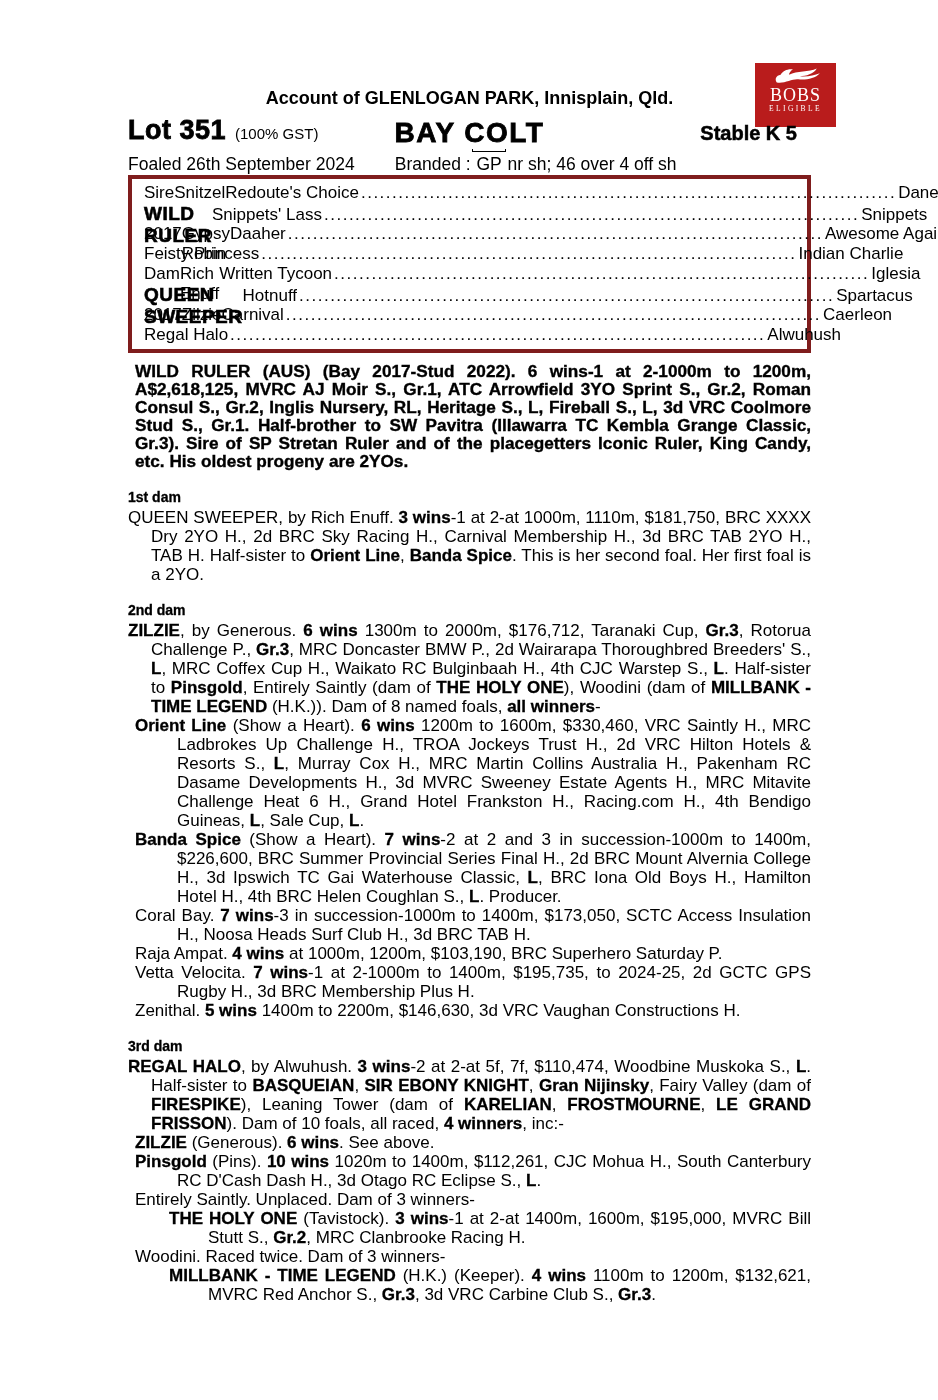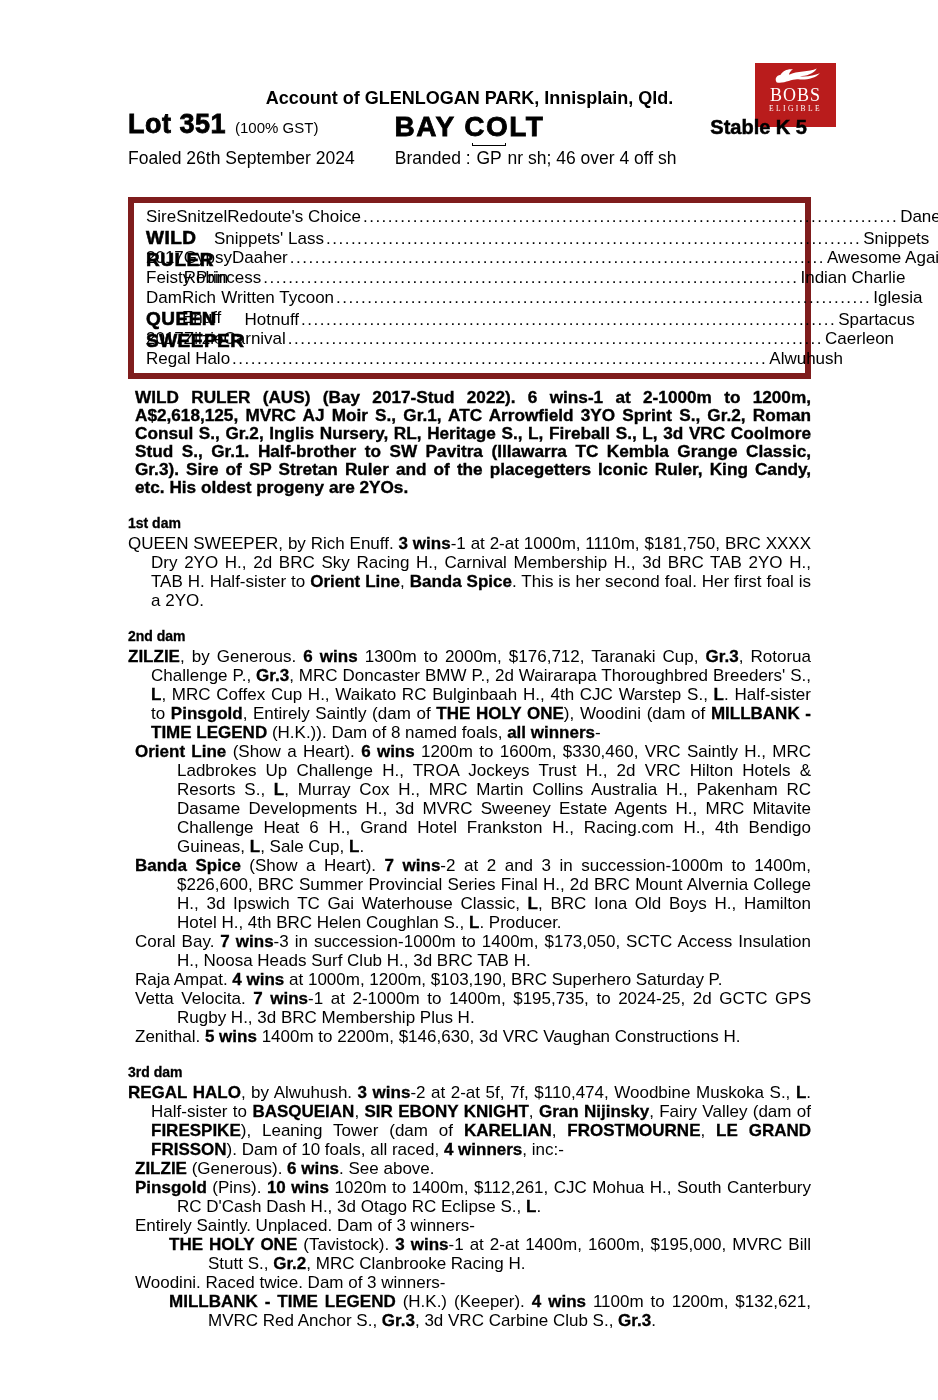--- a/index.html
+++ b/index.html
@@ -6,34 +6,34 @@
   .page {
     width:938px; height:1400px; position:relative; margin:0 auto;
     background:#ffffff; color:#000;
     font-family:"Liberation Sans", sans-serif;
     overflow:hidden;
   }
   .content { position:absolute; left:128px; top:0; width:683px; }
 
   .account { margin-top:88px; text-align:center; font-weight:bold; font-size:18px; line-height:20px; }
 
-  .lot-row { position:relative; height:36px; margin-top:1px; }
+  .lot-row { position:relative; height:36px; margin-top:7px; }
   .lot-left { position:absolute; left:0; top:0; display:flex; align-items:baseline; gap:9px; }
   .lot-number { font-size:27px; font-weight:bold; -webkit-text-stroke:0.8px #000; letter-spacing:0.5px; }
   .gst { font-size:15px; }
   .horse-title { text-align:center; font-size:28px; font-weight:bold; -webkit-text-stroke:0.8px #000; letter-spacing:1.5px; line-height:36px; }
-  .stable { position:absolute; right:4px; top:7px; font-size:20px; font-weight:bold; -webkit-text-stroke:0.5px #000; }
+  .stable { position:absolute; right:14px; top:7px; font-size:20px; font-weight:bold; -webkit-text-stroke:0.5px #000; }
 
   .foaled-row { display:flex; justify-content:flex-start; font-size:17.5px; line-height:22px; margin-top:2px;gap:40px; }
   .brand-mark { position:relative; display:inline-block; padding:0 1px; }
   .brand-mark::before { content:""; position:absolute; left:-2px; right:-2px; top:-2px; border-top:1.8px solid #000; }
   .brand-mark::after { content:""; position:absolute; left:-3px; right:-3px; top:-4px; height:3px;
     border-left:1.5px solid #000; border-right:1.5px solid #000; }
 
-  .ped-table { margin-top:28px; border:6px solid #7f1d1d; padding:4px 0 4px 12px; }
+  .ped-table { margin-top:0; border:4px solid #7f1d1d; padding:4px 0 4px 12px; }
   .ped-row { display:flex; height:20.3px; align-items:baseline; font-size:17px; }
   .ped-c1 { width:198px; }
   .ped-c1.heavy { font-size:19px; font-weight:bold; -webkit-text-stroke:0.6px #000; letter-spacing:0.5px; }
   .ped-c2 { width:180px; }
   .ped-c3 { flex:1; display:flex; align-items:baseline; padding-right:10px; }
   .gp-name { white-space:nowrap; }
   .leader { flex:1; overflow:hidden; white-space:nowrap; margin:0 2px; }
   .leader::after { content:"......................................................................................"; letter-spacing:1.5px; }
   .gp-sire { white-space:nowrap; }
 

